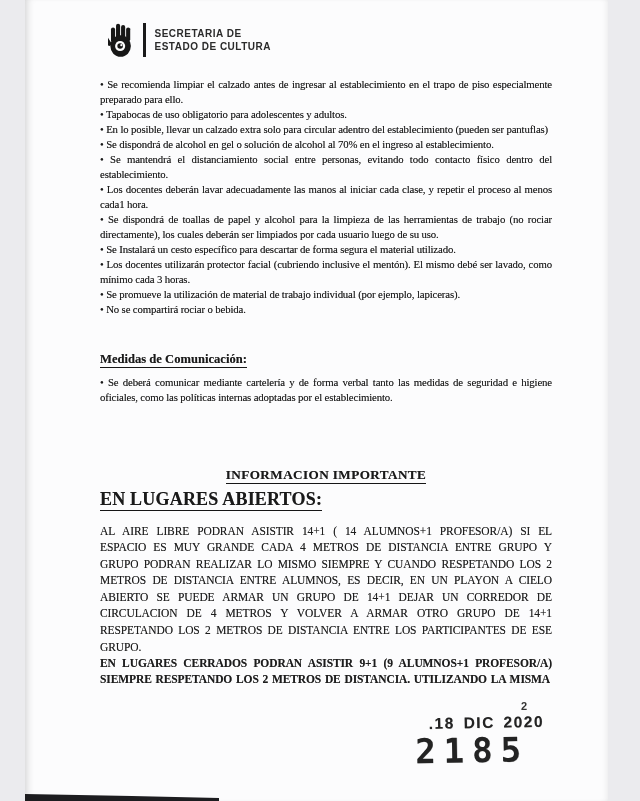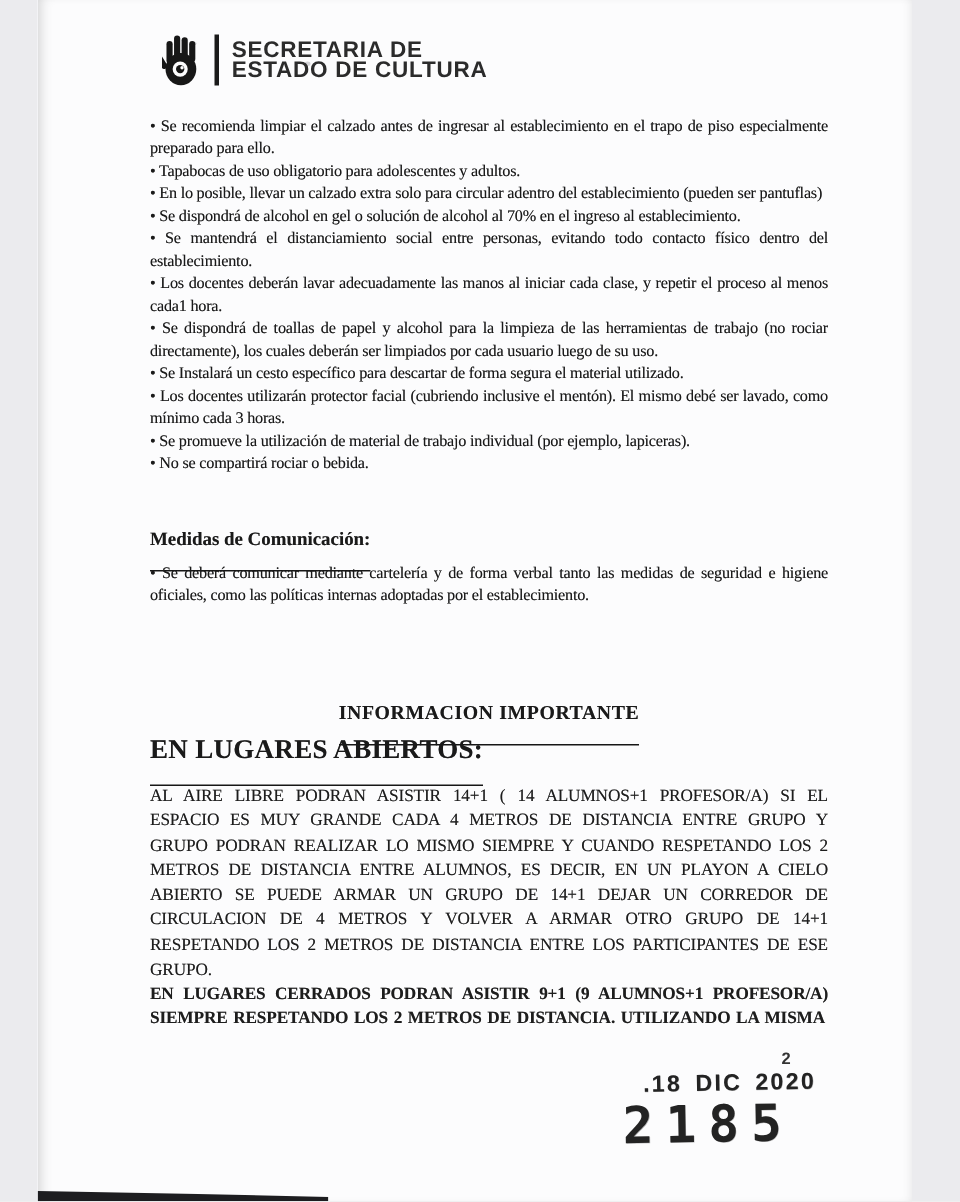--- a/index.html
+++ b/index.html
@@ -11,31 +11,31 @@
     position:absolute;left:25px;top:0;width:583px;height:801px;
     background:#fcfcfd;
     box-shadow:inset 7px 0 9px -6px rgba(0,0,0,.20), inset -5px 0 7px -5px rgba(0,0,0,.10);
   }
   
   .header{position:absolute;left:83px;top:22px;display:flex;align-items:center;}
   .logo{display:inline-flex;}
   .logo-divider{width:2.5px;height:34px;background:#1a1a1a;margin:0 9px 0 7px;}
   .agency{
     font-family:"Liberation Sans", sans-serif;font-weight:bold;
-    font-size:15px;line-height:13.5px;letter-spacing:.5px;color:#2b2b2b;
+    font-size:10px;line-height:13.5px;letter-spacing:.5px;color:#2b2b2b;
   }
   
   .blk{position:absolute;left:75px;width:452px;color:#1a1a1a;}
   .fuzz{text-shadow:0 0 .4px rgba(40,40,40,.55);}
   
   .bullets{top:77px;}
   .bullet{margin:0;font-size:10.8px;line-height:15px;letter-spacing:-.15px;text-align:justify;}
   
   .hline{font-weight:bold;margin:0;}
-  .hline span{border-bottom:1.4px solid #161616;padding-bottom:14px;}
+  .hline span{border-bottom:1.4px solid #161616;padding-bottom:1px;}
   .medidas-h{top:352px;font-size:12.6px;}
   .medidas-b{top:375px;}
   .info-h{top:467px;text-align:center;font-size:13.2px;letter-spacing:.4px;}
   .abiertos-h{top:489px;font-size:18px;letter-spacing:.2px;}
   .caps-b{font-size:11.5px;line-height:16.6px;letter-spacing:-.1px;text-align:justify;color:#1d1d1d;word-spacing:1px;}
   .abiertos-b{top:511px;}
   .cerrados-h{top:648px;font-size:12.8px;letter-spacing:.2px;}
   .cerrados-b{top:643px;font-weight:bold;}
   
   .pagenum{

